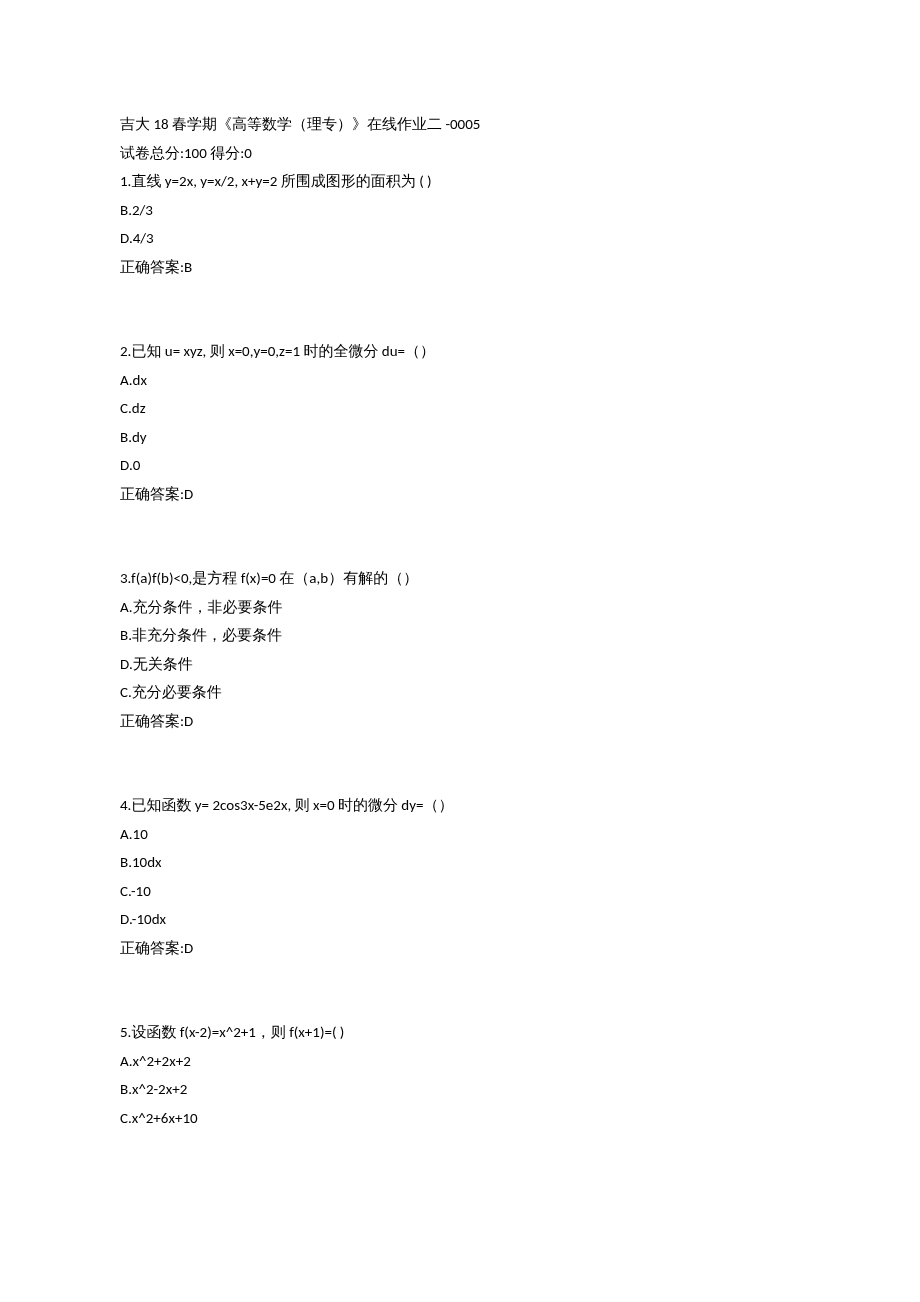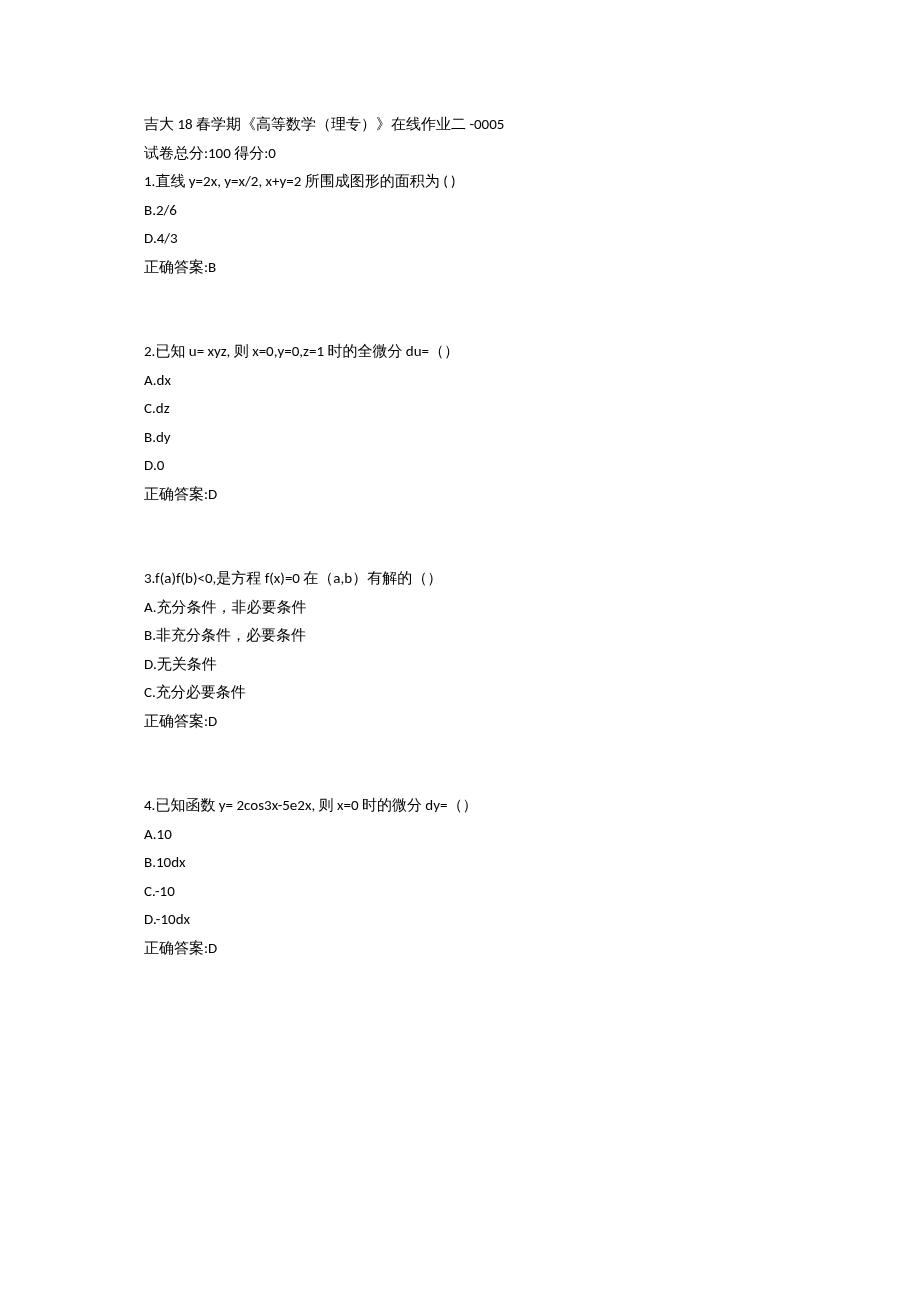--- a/index.html
+++ b/index.html
@@ -13,39 +13,38 @@
     width: 920px;
   }
   .page {
     padding: 110px 120px 60px 120px;
   }
   .line {
     display: block;
   }
   .block {
     margin-bottom: 0;
-    margin-left: 24px;
   }
   .gap {
     height: 56px;
   }
 </style>
 </head>
 <body>
 
 <div class="page">
 
   <div class="block">
     <span class="line">吉大 18 春学期《高等数学（理专）》在线作业二   -0005</span>
     <span class="line">试卷总分:100      得分:0</span>
   </div>
 
   <div class="block">
     <span class="line">1.直线  y=2x, y=x/2, x+y=2  所围成图形的面积为  ( )</span>
-    <span class="line">B.2/6</span>
+    <span class="line">B.2/3</span>
     <span class="line">D.4/3</span>
     <span class="line">正确答案:B</span>
   </div>
 
   <div class="gap"></div>
 
   <div class="block">
     <span class="line">2.已知 u= xyz,  则 x=0,y=0,z=1 时的全微分 du=（）</span>
     <span class="line">A.dx</span>
     <span class="line">C.dz</span>
@@ -71,14 +70,20 @@
     <span class="line">4.已知函数 y= 2cos3x-5e2x,  则 x=0 时的微分 dy=（）</span>
     <span class="line">A.10</span>
     <span class="line">B.10dx</span>
     <span class="line">C.-10</span>
     <span class="line">D.-10dx</span>
     <span class="line">正确答案:D</span>
   </div>
 
   <div class="gap"></div>
 
+  <div class="block">
+    <span class="line">5.设函数 f(x-2)=x^2+1，则 f(x+1)=( )</span>
+    <span class="line">A.x^2+2x+2</span>
+    <span class="line">B.x^2-2x+2</span>
+    <span class="line">C.x^2+6x+10</span>
+  </div>
 
 </div>
 
 </body></html>

